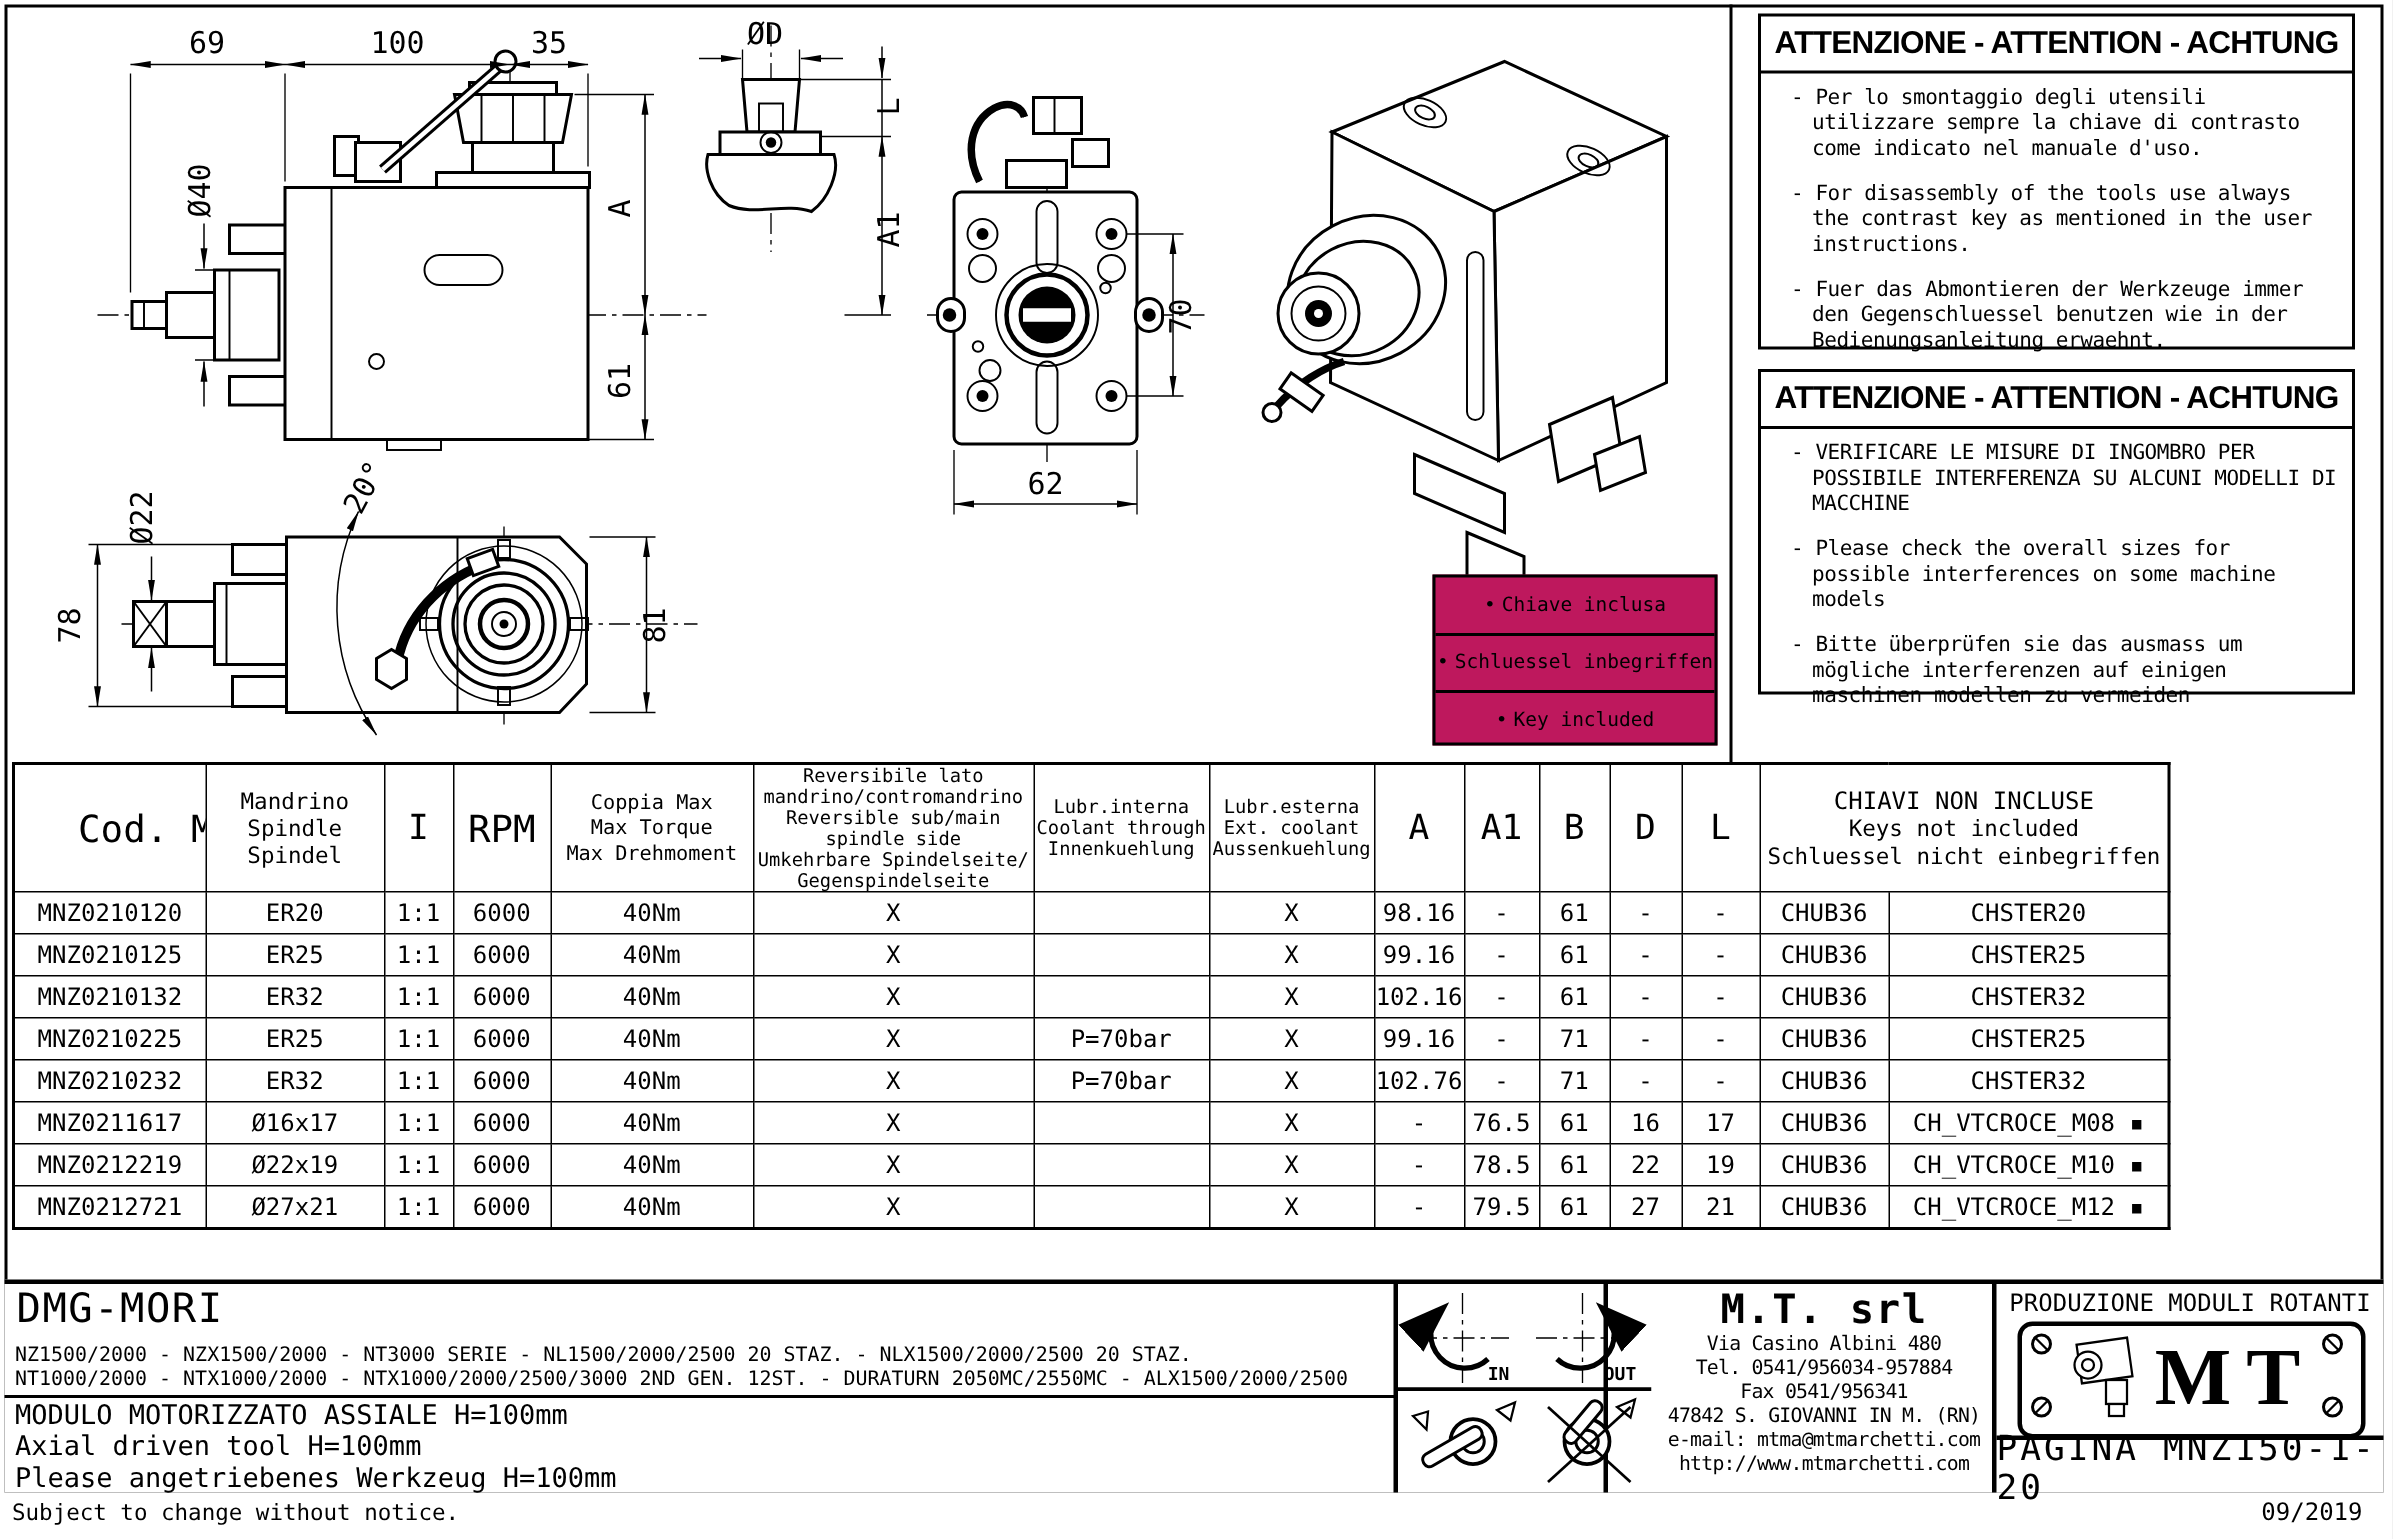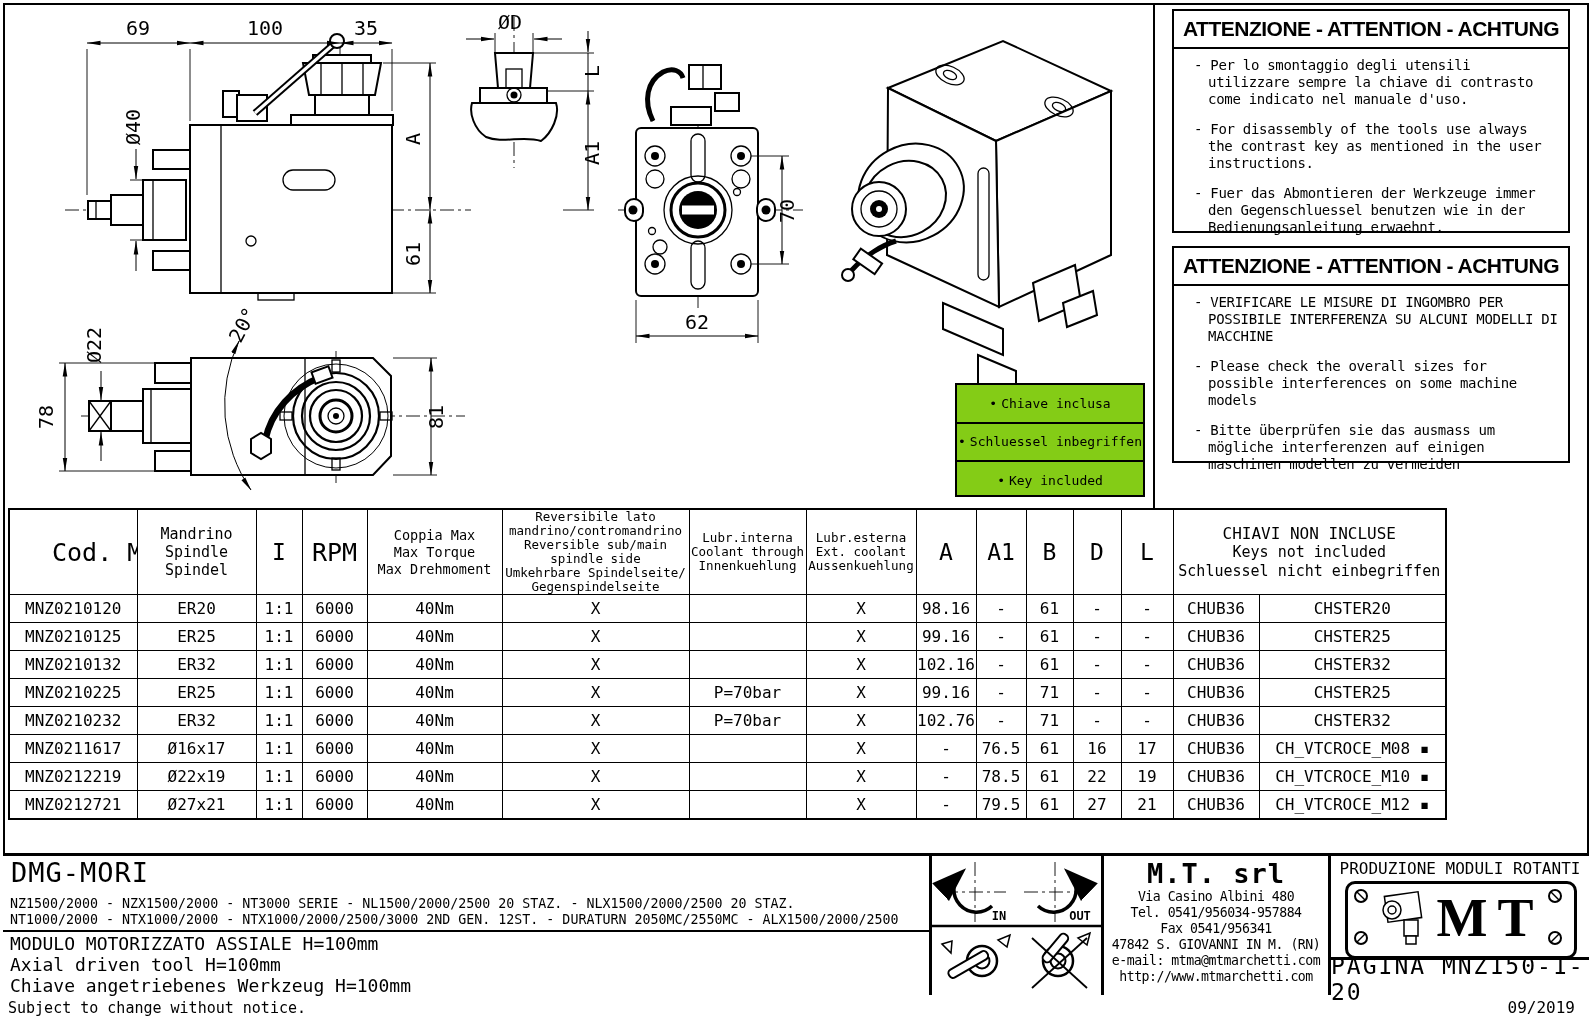--- a/index.html
+++ b/index.html
@@ -10,21 +10,21 @@
   #frame{left:3px;top:3px;width:1586px;height:992px;border:2px solid #000;}
   #vdiv{left:1153px;top:3px;width:0;height:505px;border-left:2px solid #000;}
   
   .warnbox{left:1172px;width:398px;border:2px solid #000;background:#fff;}
   .warn-title{height:36px;border-bottom:2px solid #000;display:flex;align-items:center;justify-content:center;
       font-family:"Liberation Sans",sans-serif;font-weight:bold;font-size:21px;letter-spacing:-0.5px;white-space:nowrap;}
   .warn-body{padding:8px 10px 4px 10px;font-size:14px;line-height:17px;letter-spacing:-0.3px;}
   .warn-item{margin-bottom:13px;padding-left:24px;text-indent:-14px;}
   .warn-item::before{content:"- ";}
   
-  #keybox{left:955px;top:383px;width:190px;height:114px;border:2px solid #000;background:#84cc16;}
+  #keybox{left:955px;top:383px;width:190px;height:114px;border:2px solid #000;background:#be185d;}
   .keyrow{height:36.6px;display:flex;align-items:center;justify-content:center;font-size:13px;border-bottom:2px solid #000;}
   .keyrow:last-child{border-bottom:none;}
   .keyrow::before{content:"• ";margin-right:4px;}
   
   #spec{left:8px;top:508px;}
   table.spec{border-collapse:collapse;table-layout:fixed;width:1437px;border:2.5px solid #000;background:#fff;}
   table.spec th,table.spec td{border:1.5px solid #000;padding:0;text-align:center;overflow:hidden;white-space:nowrap;font-weight:normal;}
   table.spec td{height:27px;font-size:16px;}
   table.spec thead tr{height:85px;}
   .h-cod{font-size:25px;padding-left:42px;}
@@ -32,21 +32,21 @@
   .h-rpm{font-size:25px;}
   .h15 div{font-size:15px;line-height:18px;}
   .h14 div{font-size:13.5px;line-height:17px;}
   .h12 div{font-size:12.5px;line-height:14px;}
   .hkeys div{font-size:15px;line-height:19px;}
   .hkeys div:first-child{font-size:16px;}
   
   #bwrap{left:3px;top:853px;width:1586px;height:142px;border-top:3px solid #000;background:#fff;}
   .bbox{position:absolute;top:0;height:139px;box-sizing:border-box;}
   #dmg{left:0;width:929px;border-right:3px solid #000;}
-  #inout{left:929px;width:172px;border-right:3px solid #000;}
+  #inout{left:929px;width:140px;border-right:3px solid #000;}
   #mtbox{left:1101px;width:227px;border-right:3px solid #000;text-align:center;}
   #prod{left:1328px;width:258px;}
   #dmg-brand{position:absolute;left:8px;top:1px;font-size:27px;letter-spacing:1px;}
   #dmg-models{position:absolute;left:7px;top:40px;font-size:13.3px;line-height:16px;white-space:nowrap;}
   #dmg-divider{position:absolute;left:0;top:74px;width:929px;border-top:2.5px solid #000;}
   #dmg-desc{position:absolute;left:7px;top:77px;font-size:18px;line-height:21px;}
   #mt-name{font-size:27px;font-weight:bold;margin-top:2px;letter-spacing:1px;}
   #mt-lines{font-size:13.2px;line-height:16px;letter-spacing:-0.5px;}
   #prod-label{position:absolute;left:0;top:3px;width:100%;text-align:center;font-size:16px;}
   #logo{position:absolute;left:14px;top:25px;width:226px;height:72px;border:3px solid #000;border-radius:10px;}
@@ -542,21 +542,21 @@
     <div id="dmg" class="bbox">
       <div id="dmg-brand">DMG-MORI</div>
       <div id="dmg-models">
         <div>NZ1500/2000 - NZX1500/2000 - NT3000 SERIE - NL1500/2000/2500 20 STAZ. - NLX1500/2000/2500 20 STAZ.</div>
         <div>NT1000/2000 - NTX1000/2000 - NTX1000/2000/2500/3000 2ND GEN. 12ST. - DURATURN 2050MC/2550MC - ALX1500/2000/2500</div>
       </div>
       <div id="dmg-divider"></div>
       <div id="dmg-desc">
         <div>MODULO MOTORIZZATO ASSIALE H=100mm</div>
         <div>Axial driven tool H=100mm</div>
-        <div>Chiave angetriebenes Werkzeug H=100mm</div>
+        <div>Please angetriebenes Werkzeug H=100mm</div>
       </div>
     </div>
 
     <div id="inout" class="bbox">
       <svg width="169" height="139" viewBox="0 0 169 139">
         <defs>
           <marker id="arr2" viewBox="0 0 10 8" refX="8" refY="4" markerWidth="10" markerHeight="8" orient="auto-start-reverse">
             <path d="M0,0.5 L10,4 L0,7.5 Z" fill="#000"></path>
           </marker>
         </defs>

